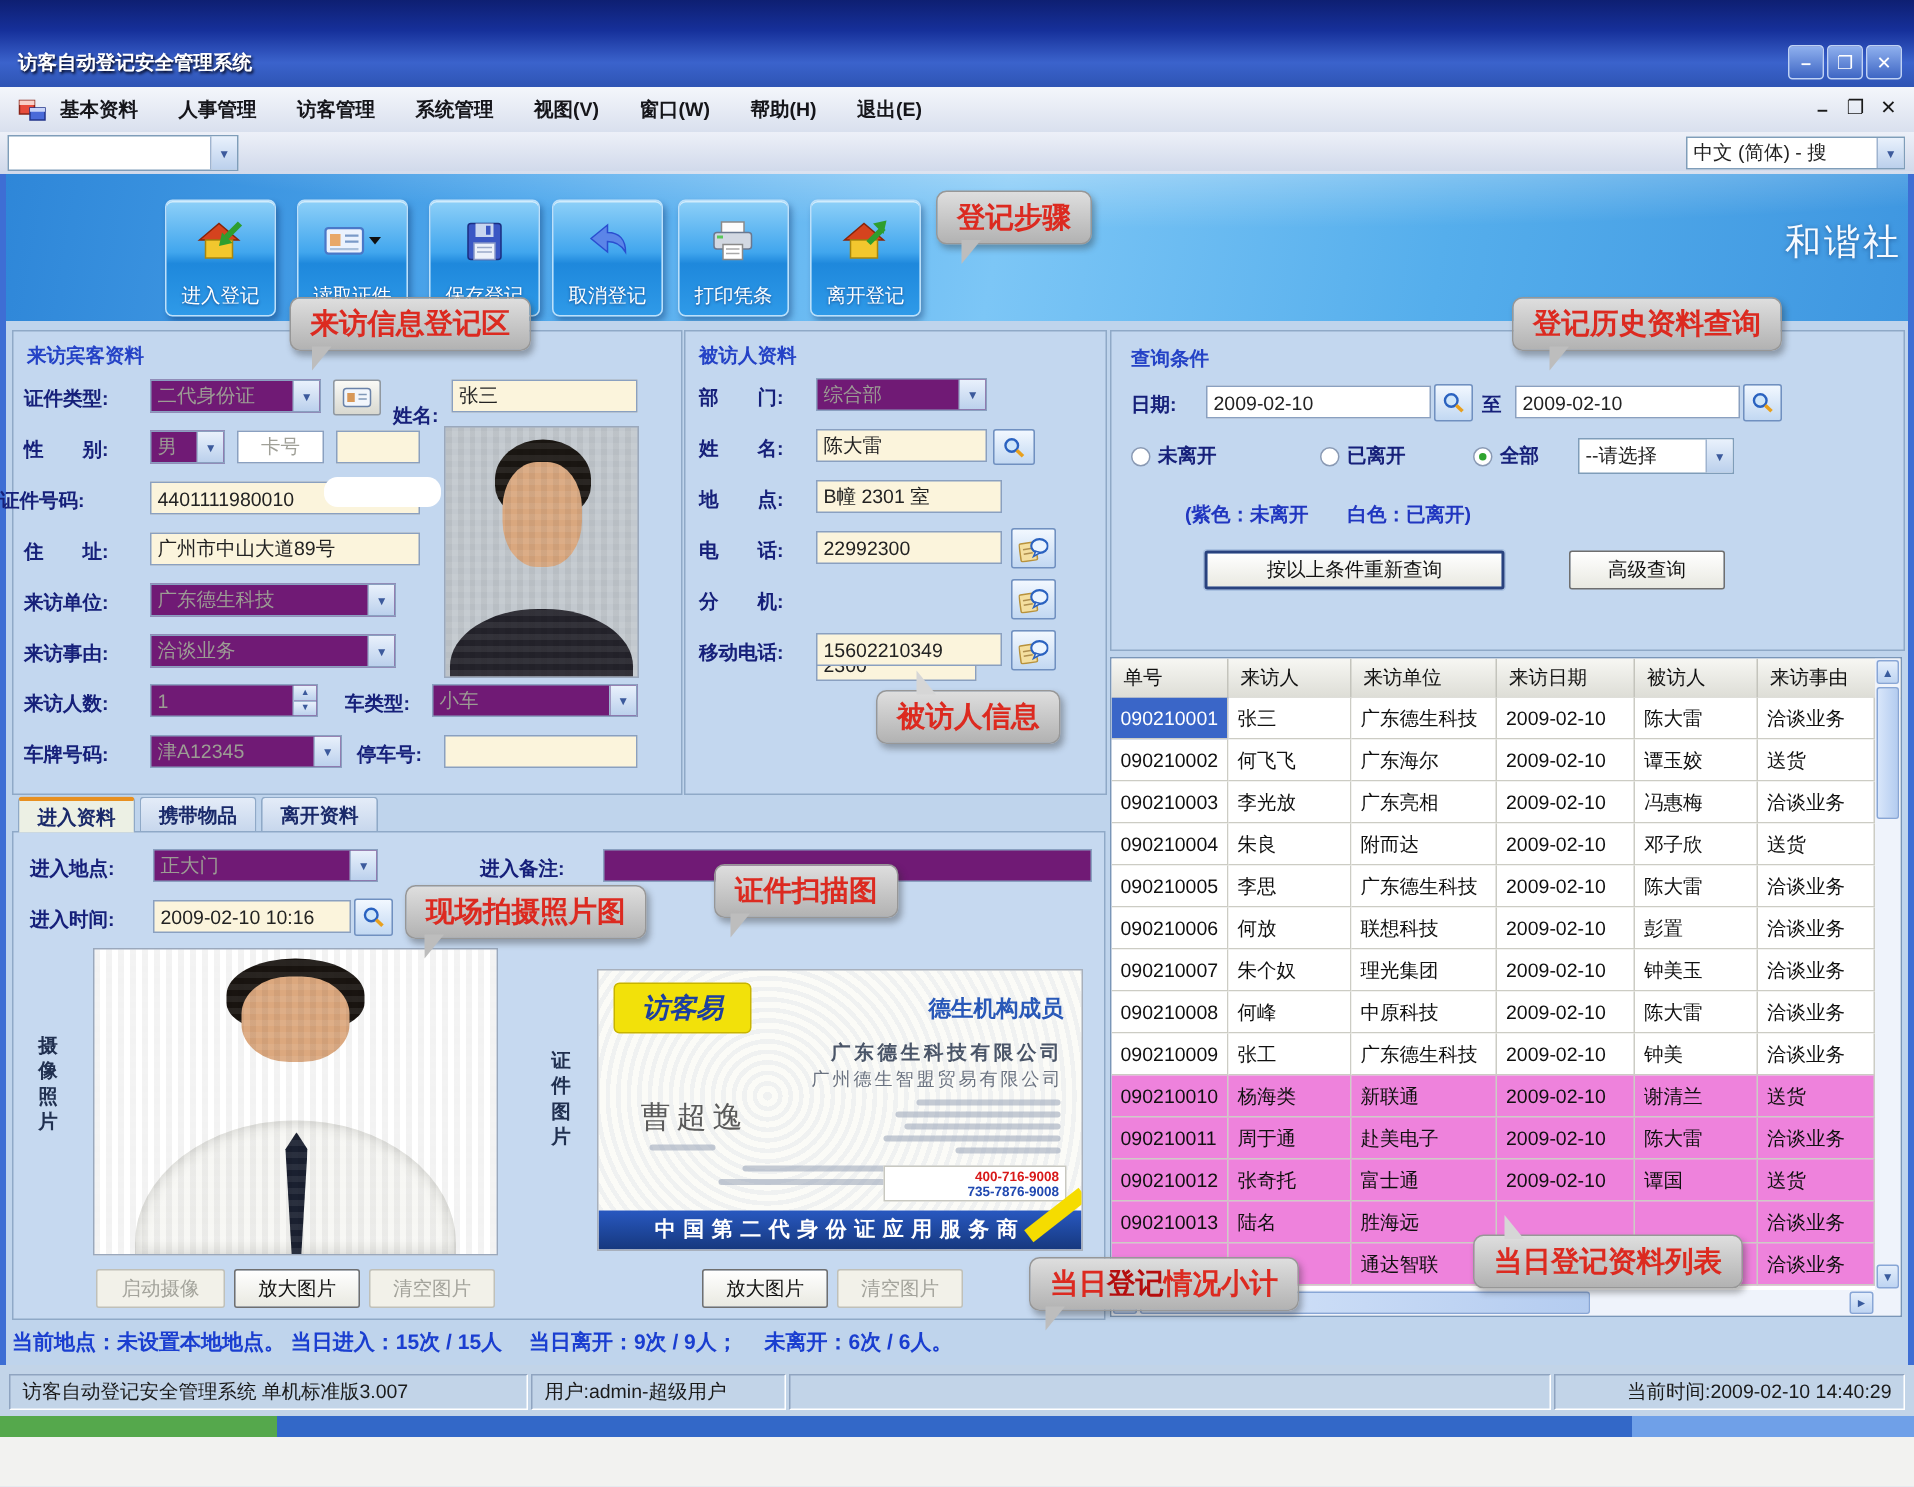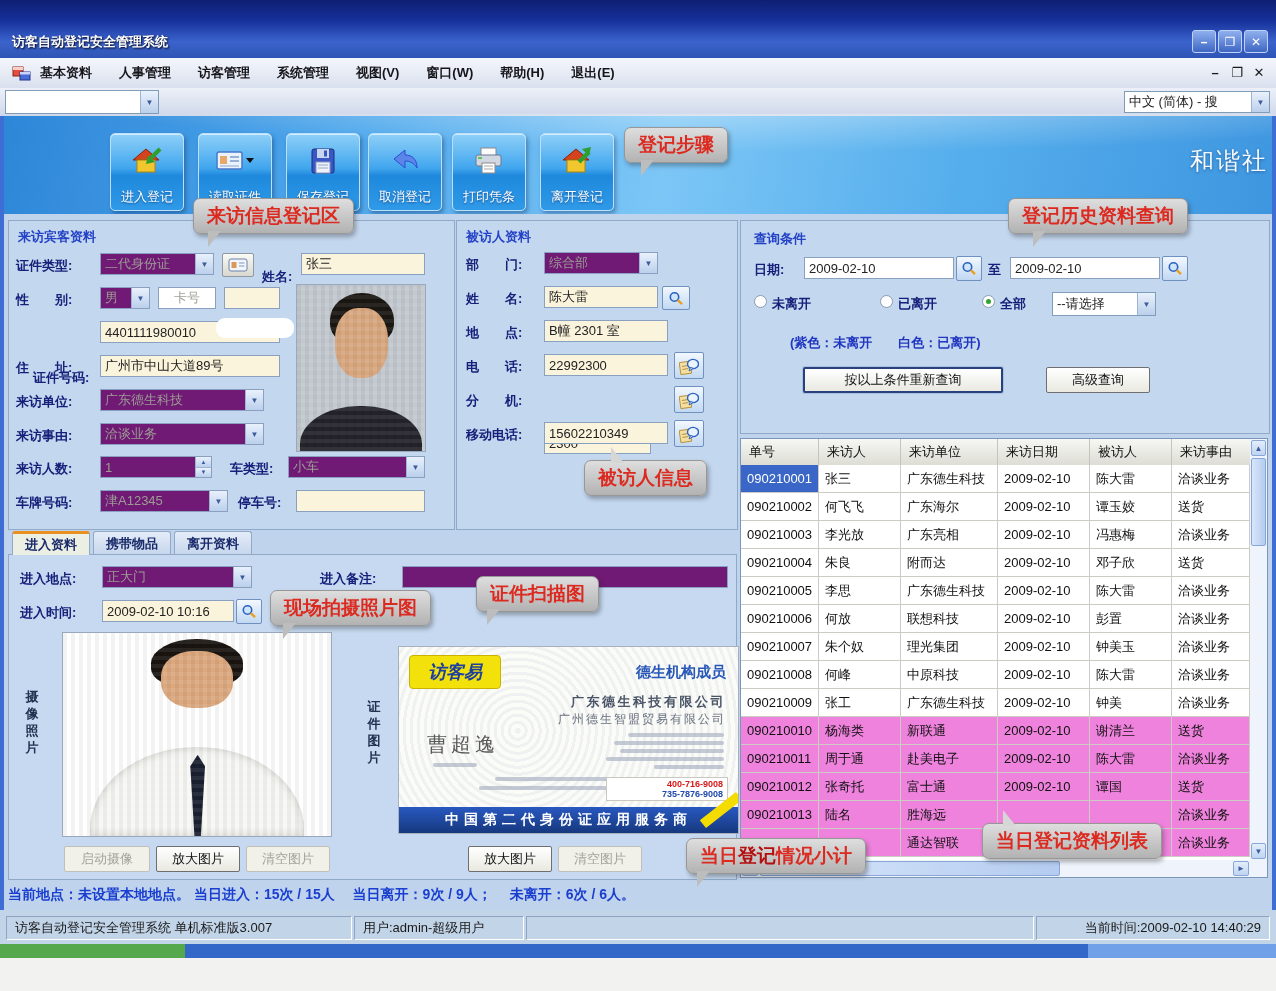--- a/index.html
+++ b/index.html
@@ -54,21 +54,21 @@
     display:flex;align-items:center;overflow:hidden;}
   .combo .val{flex:1;padding:0 4px;white-space:nowrap;overflow:hidden;}
   .combo.disabled,.tinput.disabled{background:#701a75;color:#9C9C94;}
   .iconbtn{position:absolute;border:1px solid #7090C0;border-radius:2px;
     background:linear-gradient(180deg,#F2F8FF,#C2D8F2);display:flex;align-items:center;justify-content:center;cursor:pointer;}
   .iconbtn.grey{border-color:#9098A0;background:linear-gradient(180deg,#FAFAF6,#D8D8D0);}
   .spin{width:15px;align-self:stretch;border-left:1px solid #9FB4D0;display:flex;flex-direction:column;}
   .spin span{flex:1;font-size:6px;color:#3C5A9C;background:linear-gradient(180deg,#E9F1FC,#BBD0EC);
     display:flex;align-items:center;justify-content:center;border-bottom:1px solid #9FB4D0;cursor:pointer;}
   .spin span:last-child{border-bottom:none;}
-  .radio{position:absolute;display:flex;gap:5px;cursor:pointer;color:#16207A;font-weight:bold;}
+  .radio{position:absolute;display:flex;align-items:center;gap:5px;cursor:pointer;color:#16207A;font-weight:bold;}
   .rdot{width:13px;height:13px;border-radius:50%;background:#FFF;border:1px solid #8A9AB4;box-sizing:border-box;position:relative;}
   .radio.checked .rdot:after{content:'';position:absolute;left:3px;top:3px;width:5px;height:5px;border-radius:50%;background:#2FA42F;}
   .btn{position:absolute;height:26px;box-sizing:border-box;background:linear-gradient(180deg,#FFFFFF,#E9E9E1);
     border:1px solid #6F6F6F;border-radius:2px;display:flex;align-items:center;justify-content:center;
     font-size:13px;color:#111;cursor:pointer;white-space:nowrap;}
   .btn.default{border:2px solid #29427E;box-shadow:0 0 0 1px #A8C0E0;}
   .btn.pale{border-color:#C0C0B8;background:#F2F1E9;color:#A3A39B;}
   .legendtext{position:absolute;color:#2036C0;font-weight:bold;}
 
   
@@ -104,21 +104,21 @@
   .photo-frame{position:absolute;background:#FFF;border:1px solid #9AA8BC;overflow:hidden;}
 
   
   .px:after{content:'';position:absolute;left:0;top:0;right:0;bottom:0;
     background-image:repeating-linear-gradient(0deg,rgba(255,255,255,.07) 0 4px,transparent 4px 8px),
       repeating-linear-gradient(90deg,rgba(0,0,0,.05) 0 4px,transparent 4px 8px);}
   .hair,.face,.bodyshape,.tie{position:absolute;}
 
   
   .bizcard{position:absolute;left:398px;top:646px;width:322px;height:186px;border:1px solid #A8B0BC;
-    background:#FBFBF7;background-image:repeating-radial-gradient(circle at 35% 45%,rgba(170,182,205,.14) 0 3px,transparent 3px 7px);overflow:hidden;padding-left:17px;}
+    background:#FBFBF7;background-image:repeating-radial-gradient(circle at 35% 45%,rgba(170,182,205,.14) 0 3px,transparent 3px 7px);overflow:hidden;}
   .blurline{position:absolute;height:4px;background:#97A2B6;opacity:.55;border-radius:2px;}
 
   
   .callout{position:absolute;z-index:60;background:linear-gradient(180deg,#DEDEDE,#B2B2B2);
     border:1px solid #979797;border-radius:7px;padding:4px 13px;color:#DC2A20;font-size:19px;font-weight:bold;
     white-space:nowrap;box-shadow:2px 3px 4px rgba(40,40,40,.35);}
   .tail{position:absolute;width:0;height:0;}
   .tail-down{bottom:-14px;border-top:16px solid #BDBDBD;border-right:13px solid transparent;}
   .tail-up{top:-14px;border-bottom:16px solid #D6D6D6;border-right:13px solid transparent;}
 
@@ -273,21 +273,21 @@
   <div class="tinput" style="left:301px;top:253px;width:124px;">张三</div>
 
   <div class="flabel" style="left:16px;top:291px;">性　　别:</div>
   <div class="combo disabled" style="left:100px;top:287px;width:50px;">
     <span class="val">男</span>
       <span class="carrow">▼</span>
   </div>
   <div class="tinput" style="left:158px;top:287px;width:58px;background:#FFF;color:#A0A098;justify-content:center;">卡号</div>
   <div class="tinput" style="left:224px;top:287px;width:56px;"></div>
 
-  <div class="flabel" style="left:33px;top:325px;margin-top:44px;">证件号码:</div>
+  <div class="flabel" style="left:0;top:325px;">证件号码:</div>
   <div class="tinput" style="left:100px;top:321px;width:180px;">4401111980010</div>
   <div class="abs" style="left:216px;top:318px;width:78px;height:20px;background:#FFF;border-radius:9px;z-index:5;"></div>
 
   <div class="flabel" style="left:16px;top:359px;">住　　址:</div>
   <div class="tinput" style="left:100px;top:355px;width:180px;">广州市中山大道89号</div>
 
   <div class="flabel" style="left:16px;top:393px;">来访单位:</div>
   <div class="combo disabled" style="left:100px;top:389px;width:164px;">
     <span class="val">广东德生科技</span>
       <span class="carrow">▼</span>

